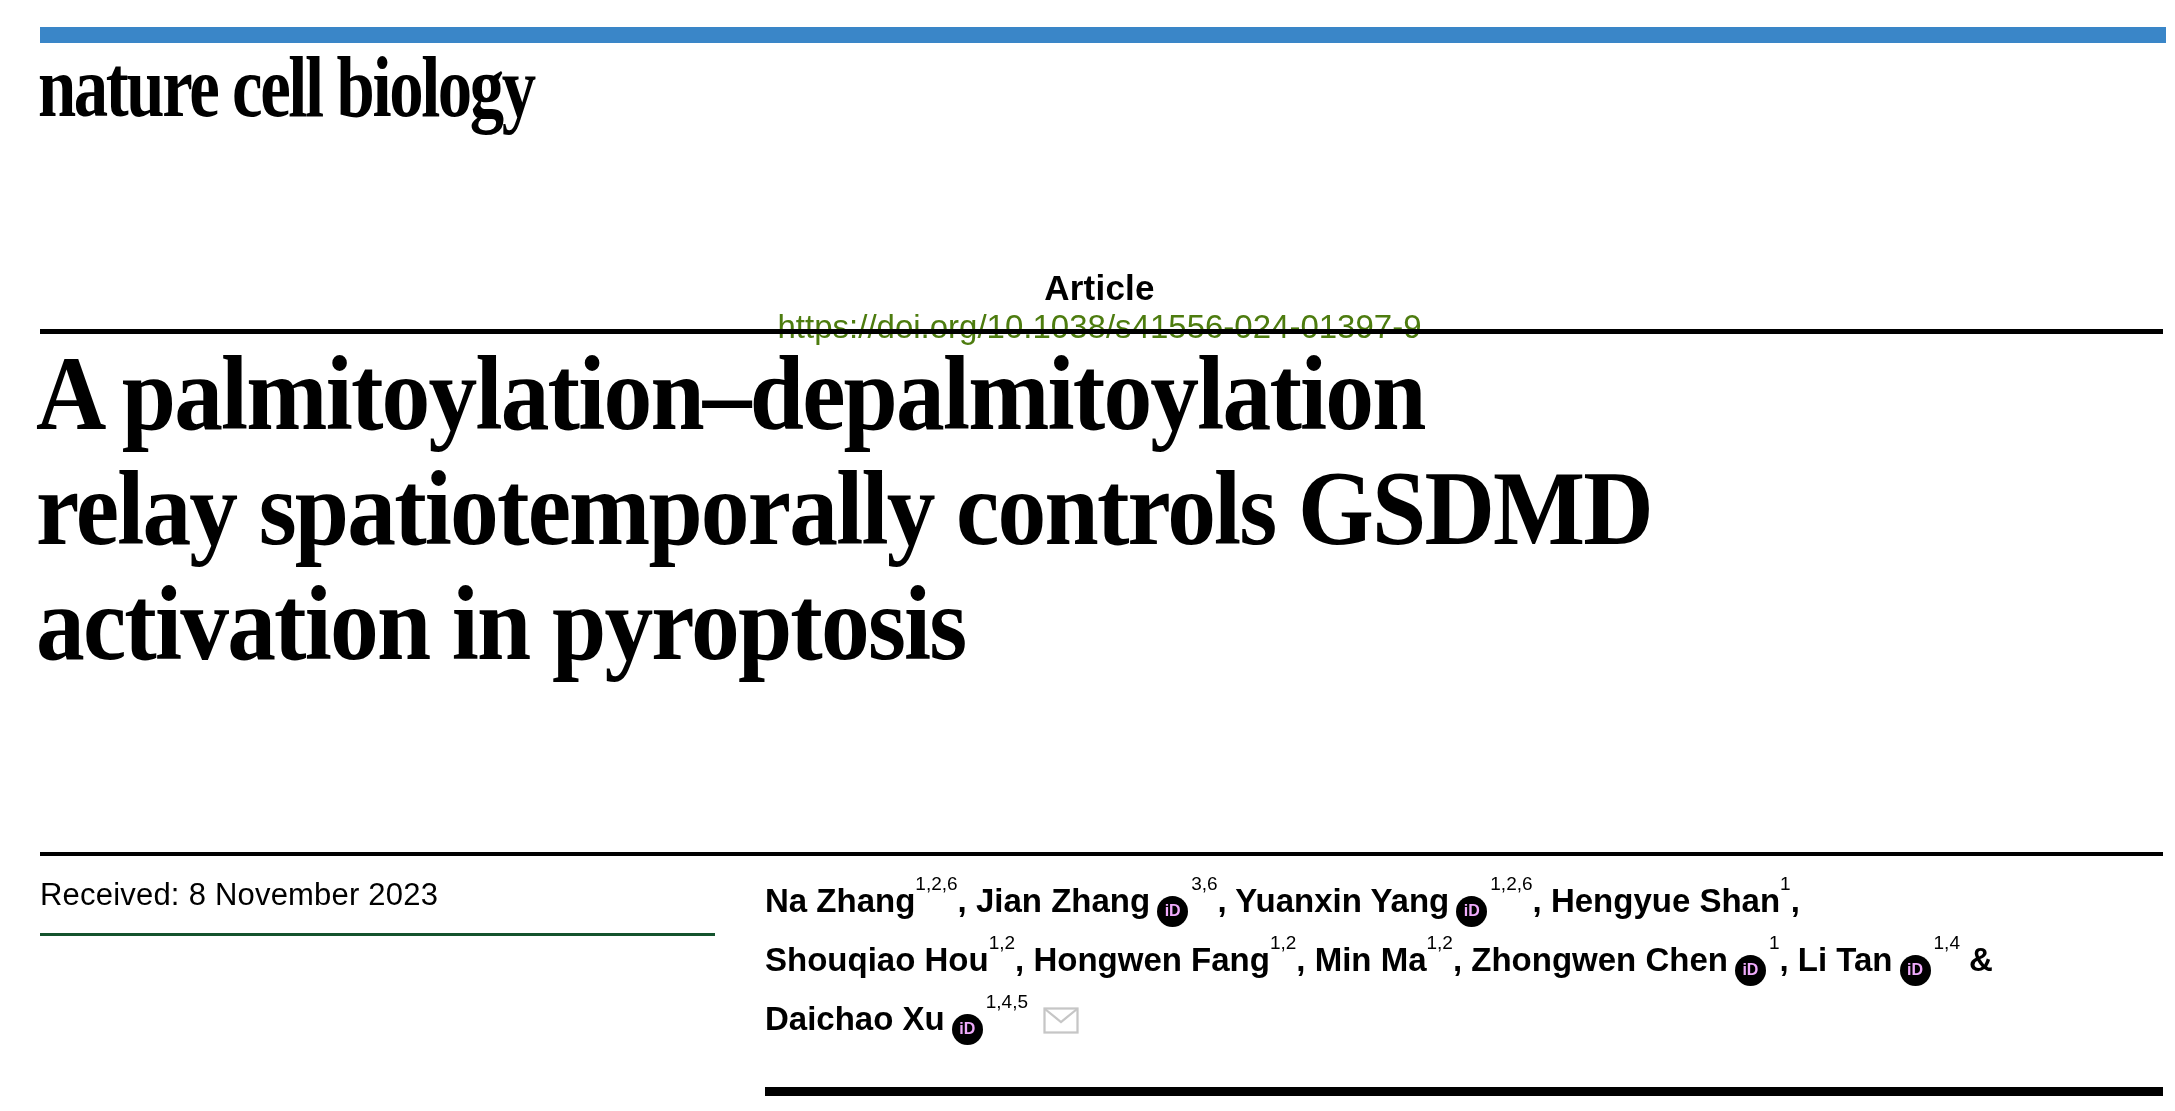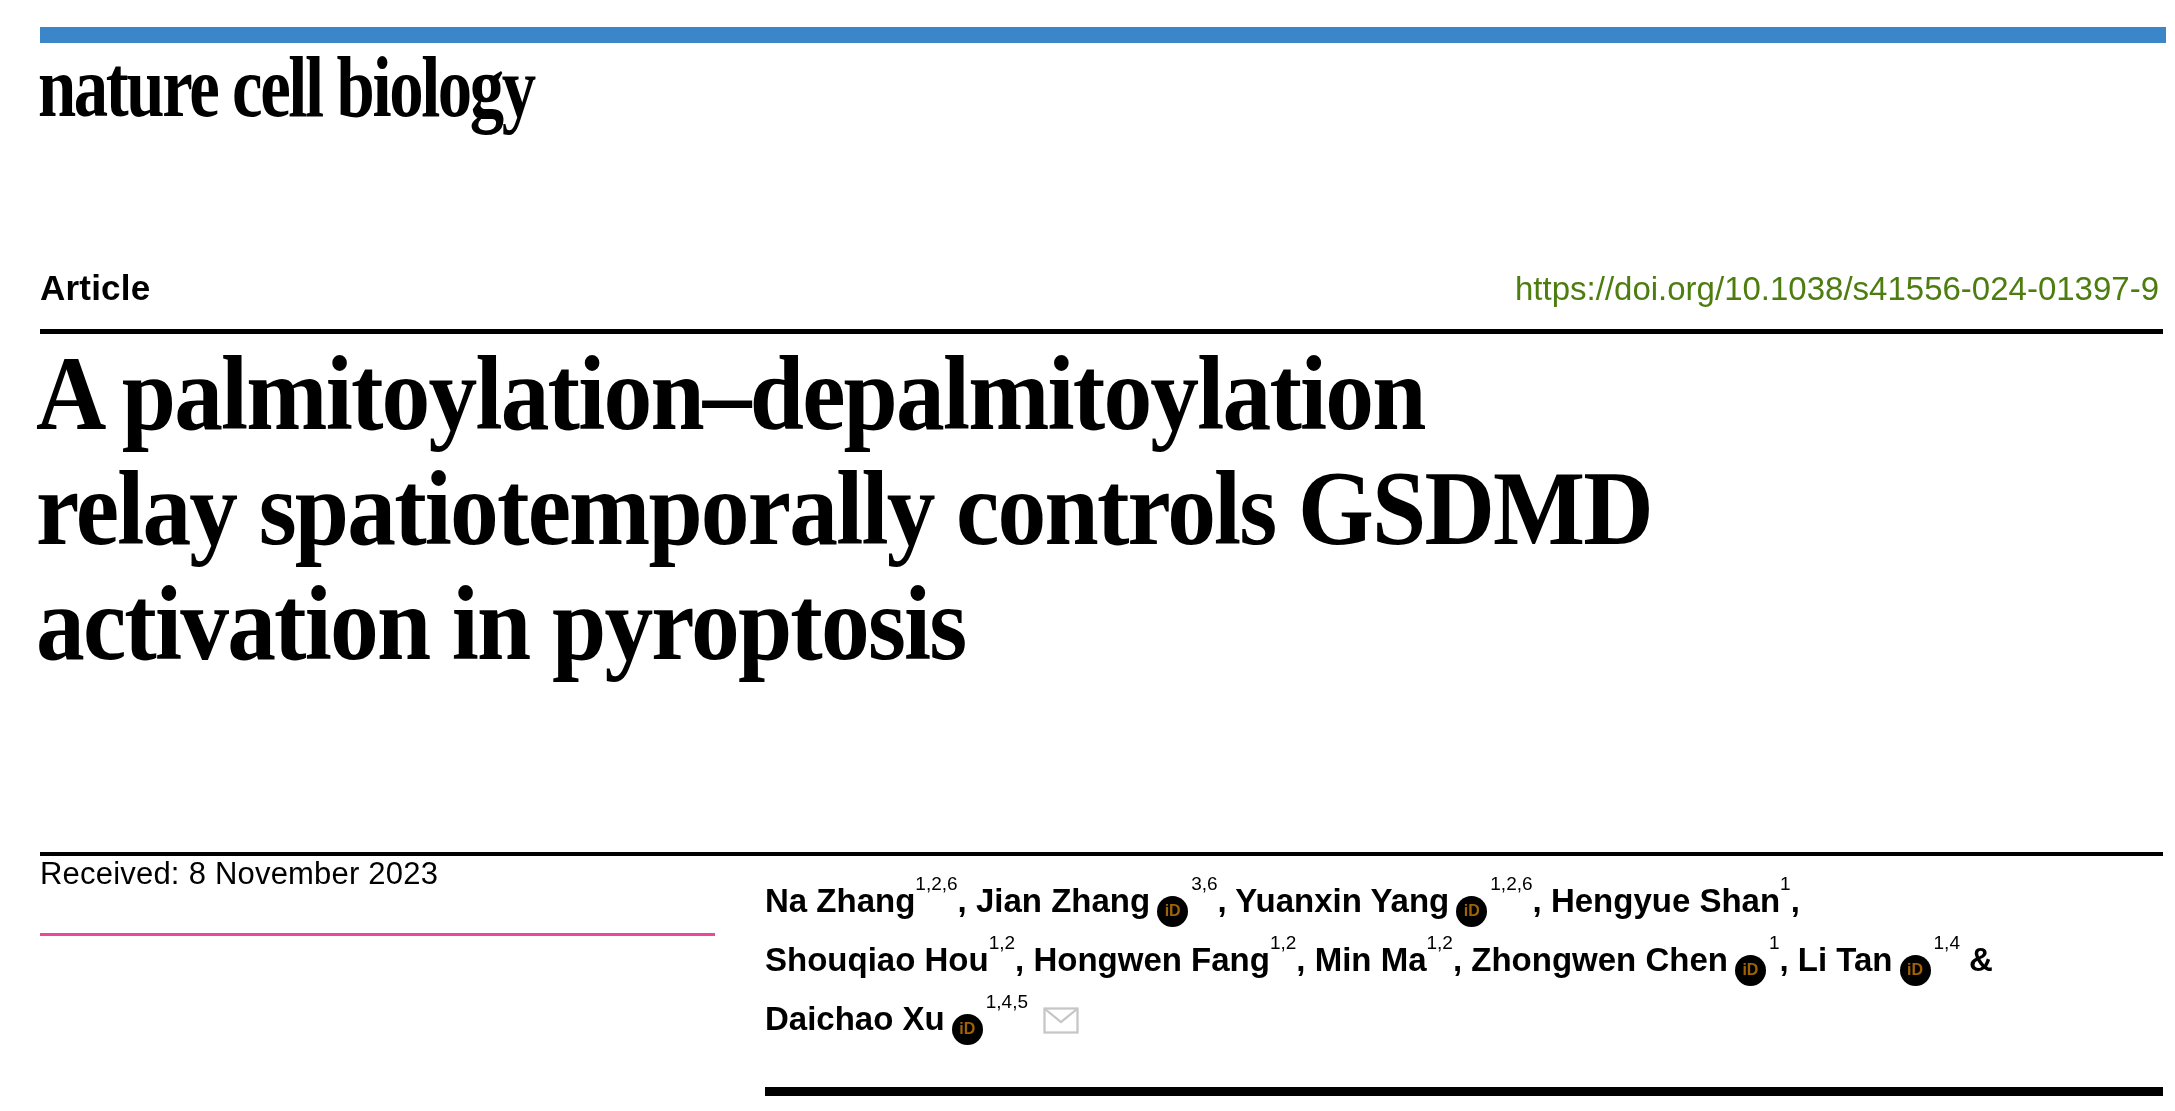--- a/index.html
+++ b/index.html
@@ -48,21 +48,22 @@
   }
 
   
   .article-row {
     position: absolute;
     left: 40px;
     right: 16px;
     top: 268px;
     display: flex;
     justify-content: space-between;
-    align-items: flex-end;
+    align-items: center;
+    flex-direction: column;
   }
   .article-type {
     font-size: 35px;
     font-weight: 700;
     letter-spacing: 0.2px;
   }
   .doi-link {
     font-size: 33px;
     font-weight: 500;
     text-decoration: none;
@@ -102,23 +103,23 @@
     display: flex;
     border-top: 4px solid #000;
   }
   .dates-col {
     width: 675px;
     margin-right: 50px;
     flex: none;
   }
   .date-row {
     height: 77px;
-    border-bottom: 3px solid #ec4899;
+    border-bottom: 3px solid #14532d;
     display: flex;
-    align-items: flex-start;
+    align-items: center;
     font-size: 31px;
     font-weight: 500;
     letter-spacing: 0.2px;
   }
   .date-row.serif {
     font-family: "Liberation Serif", serif;
     font-weight: 400;
     font-size: 33px;
     letter-spacing: 0;
   }
@@ -145,21 +146,21 @@
     letter-spacing: 0;
   }
   .orcid-icon {
     display: inline-flex;
     align-items: center;
     justify-content: center;
     width: 31px;
     height: 31px;
     border-radius: 50%;
     background: #000;
-    color: #a16207;
+    color: #f0abfc;
     font-size: 16px;
     font-weight: 700;
     margin: 0 3px 0 7px;
     vertical-align: -4px;
     letter-spacing: 0;
   }
   .email-icon {
     display: inline-block;
     margin-left: 6px;
     vertical-align: -4px;

